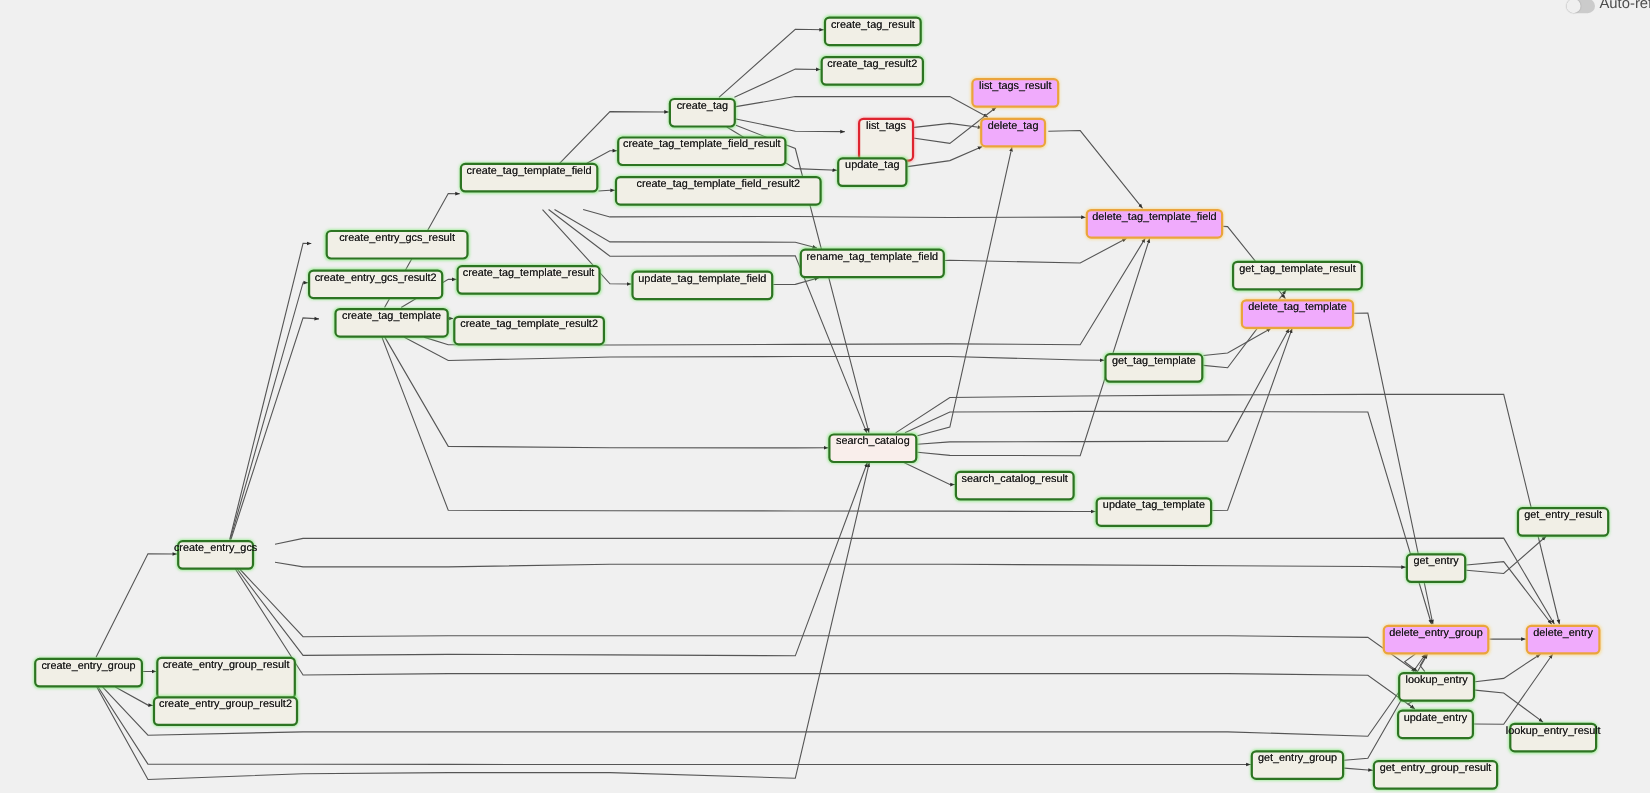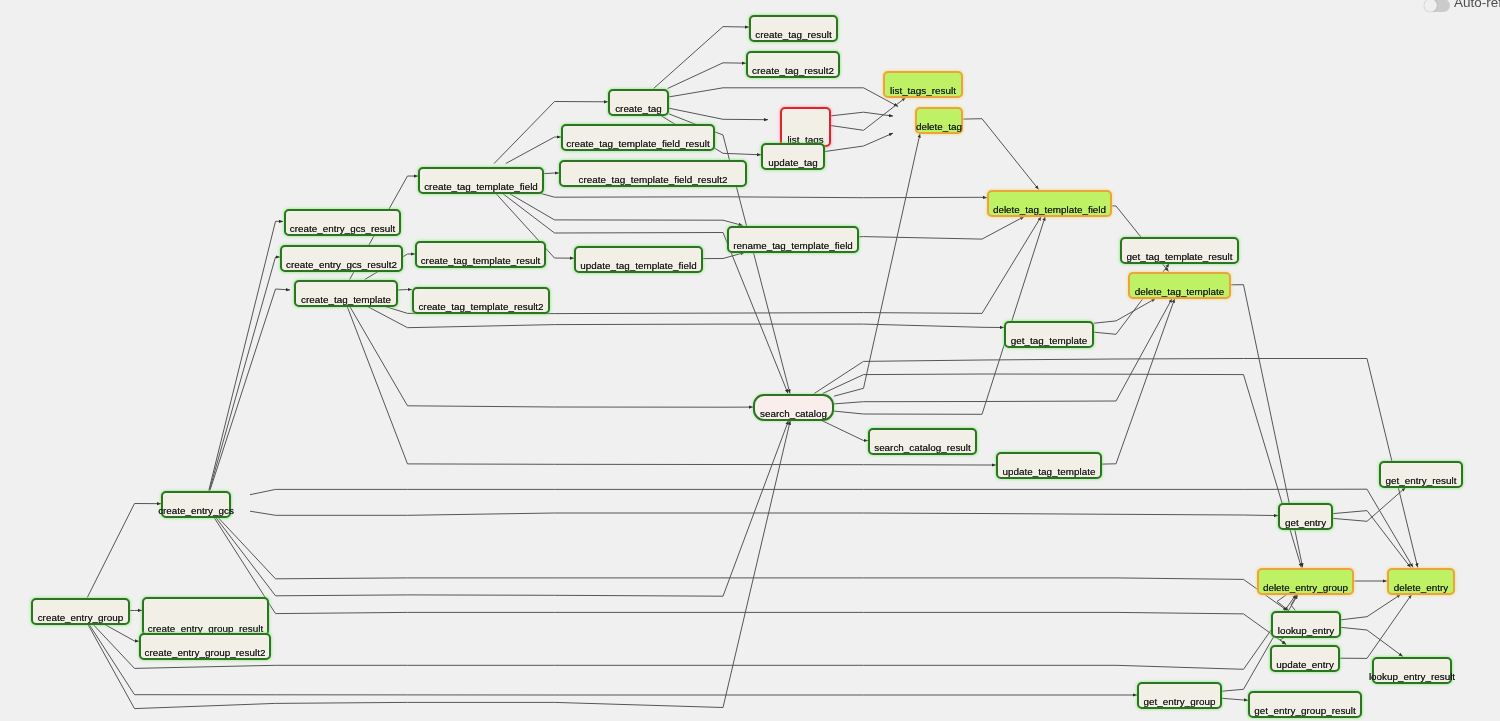--- a/index.html
+++ b/index.html
@@ -3,30 +3,30 @@
 <meta charset="utf-8">
 <title>Workflow graph</title>
 <style>
 html,body{margin:0;padding:0;}
 body{width:1500px;height:721px;overflow:hidden;background:#f0f0f0;
  font-family:"Liberation Sans",sans-serif;}
 #stage{position:relative;width:1500px;height:721px;background:#f0f0f0;overflow:hidden;}
 #edge-layer{position:absolute;left:0;top:0;width:1500px;height:721px;}
 .edge{fill:none;stroke:#555;stroke-width:1;}
 .node{position:absolute;box-sizing:border-box;border-radius:5px;
- display:flex;align-items:flex-end;justify-content:center;
+ display:flex;align-items:flex-start;justify-content:center;
  font-size:9.9px;color:#1a1a1a;text-shadow:0 0 0.35px rgba(30,30,30,0.85);
  background:#f1efe6;border:2.1px solid #2d7422;
  box-shadow:0 0 2.2px 0.6px rgba(120,235,110,0.55);
  white-space:nowrap;will-change:transform;}
-.node.s-warning{border-color:#eaa43c;background:#bef264;
+.node.s-warning{border-color:#eaa43c;background:#f0abfc;
  box-shadow:0 0 2.2px 0.6px rgba(250,215,130,0.60);}
 .node.s-error{border-color:#de2430;background:#f2efe7;
  box-shadow:0 0 2.2px 0.6px rgba(255,150,155,0.55);}
-.node.hl{background:#f9eeeb;border-radius:11px;}
+.node.hl{background:#f9eeeb;}
 #auto-refresh{position:absolute;left:1423.8px;top:-3.6px;display:flex;align-items:flex-start;}
 .switch{width:26.3px;height:13.2px;border-radius:7px;background:#cbcbcb;position:relative;flex:0 0 auto;margin-top:2.8px;}
 .switch .knob{position:absolute;left:0;top:0;width:13.2px;height:13.2px;border-radius:50%;
  background:#efefef;box-shadow:0 0 1.2px rgba(0,0,0,.3);}
 #auto-refresh-label{font-size:13.5px;line-height:13.2px;color:#4d4d4d;margin-left:3.5px;white-space:nowrap;will-change:transform;}
 </style>
 </head>
 <body>
 
 <div id="stage">
@@ -109,57 +109,57 @@
     </div>
 <div class="node s-warning" style="left:883px;top:70.5px;width:80px;height:27px">
       <span>list_tags_result</span>
     </div>
 <div class="node" style="left:608px;top:88.5px;width:61px;height:27px">
       <span>create_tag</span>
     </div>
 <div class="node s-error" style="left:780px;top:106.5px;width:51px;height:40px">
       <span>list_tags</span>
     </div>
-<div class="node s-warning" style="left:915px;top:106.5px;width:48px;height:27px">
+<div class="node s-warning" style="left:891px;top:106.5px;width:60px;height:27px">
       <span>delete_tag</span>
     </div>
 <div class="node" style="left:561px;top:123.5px;width:154px;height:27px">
       <span>create_tag_template_field_result</span>
     </div>
 <div class="node" style="left:761px;top:142.5px;width:64px;height:27px">
       <span>update_tag</span>
     </div>
-<div class="node" style="left:418px;top:167px;width:126px;height:27px">
+<div class="node" style="left:418px;top:148px;width:126px;height:27px">
       <span>create_tag_template_field</span>
     </div>
 <div class="node" style="left:559px;top:159.5px;width:188px;height:27px">
       <span>create_tag_template_field_result2</span>
     </div>
 <div class="node s-warning" style="left:987px;top:189.5px;width:125px;height:27px">
       <span>delete_tag_template_field</span>
     </div>
-<div class="node" style="left:284px;top:208.5px;width:117px;height:27px">
+<div class="node" style="left:296px;top:208.5px;width:130px;height:27px">
       <span>create_entry_gcs_result</span>
     </div>
 <div class="node" style="left:727px;top:225.5px;width:132px;height:27px">
       <span>rename_tag_template_field</span>
     </div>
 <div class="node" style="left:1120px;top:236.5px;width:119px;height:27px">
       <span>get_tag_template_result</span>
     </div>
 <div class="node" style="left:280px;top:244.5px;width:123px;height:27px">
       <span>create_entry_gcs_result2</span>
     </div>
 <div class="node" style="left:415px;top:240.5px;width:131px;height:27px">
       <span>create_tag_template_result</span>
     </div>
 <div class="node" style="left:574px;top:245.5px;width:129px;height:27px">
       <span>update_tag_template_field</span>
     </div>
-<div class="node" style="left:294px;top:279.5px;width:104px;height:27px">
+<div class="node" style="left:304px;top:279.5px;width:104px;height:27px">
       <span>create_tag_template</span>
     </div>
 <div class="node" style="left:412px;top:287px;width:138px;height:27px">
       <span>create_tag_template_result2</span>
     </div>
 <div class="node s-warning" style="left:1128px;top:271.5px;width:103px;height:27px">
       <span>delete_tag_template</span>
     </div>
 <div class="node" style="left:1004px;top:321px;width:90px;height:27px">
       <span>get_tag_template</span>

